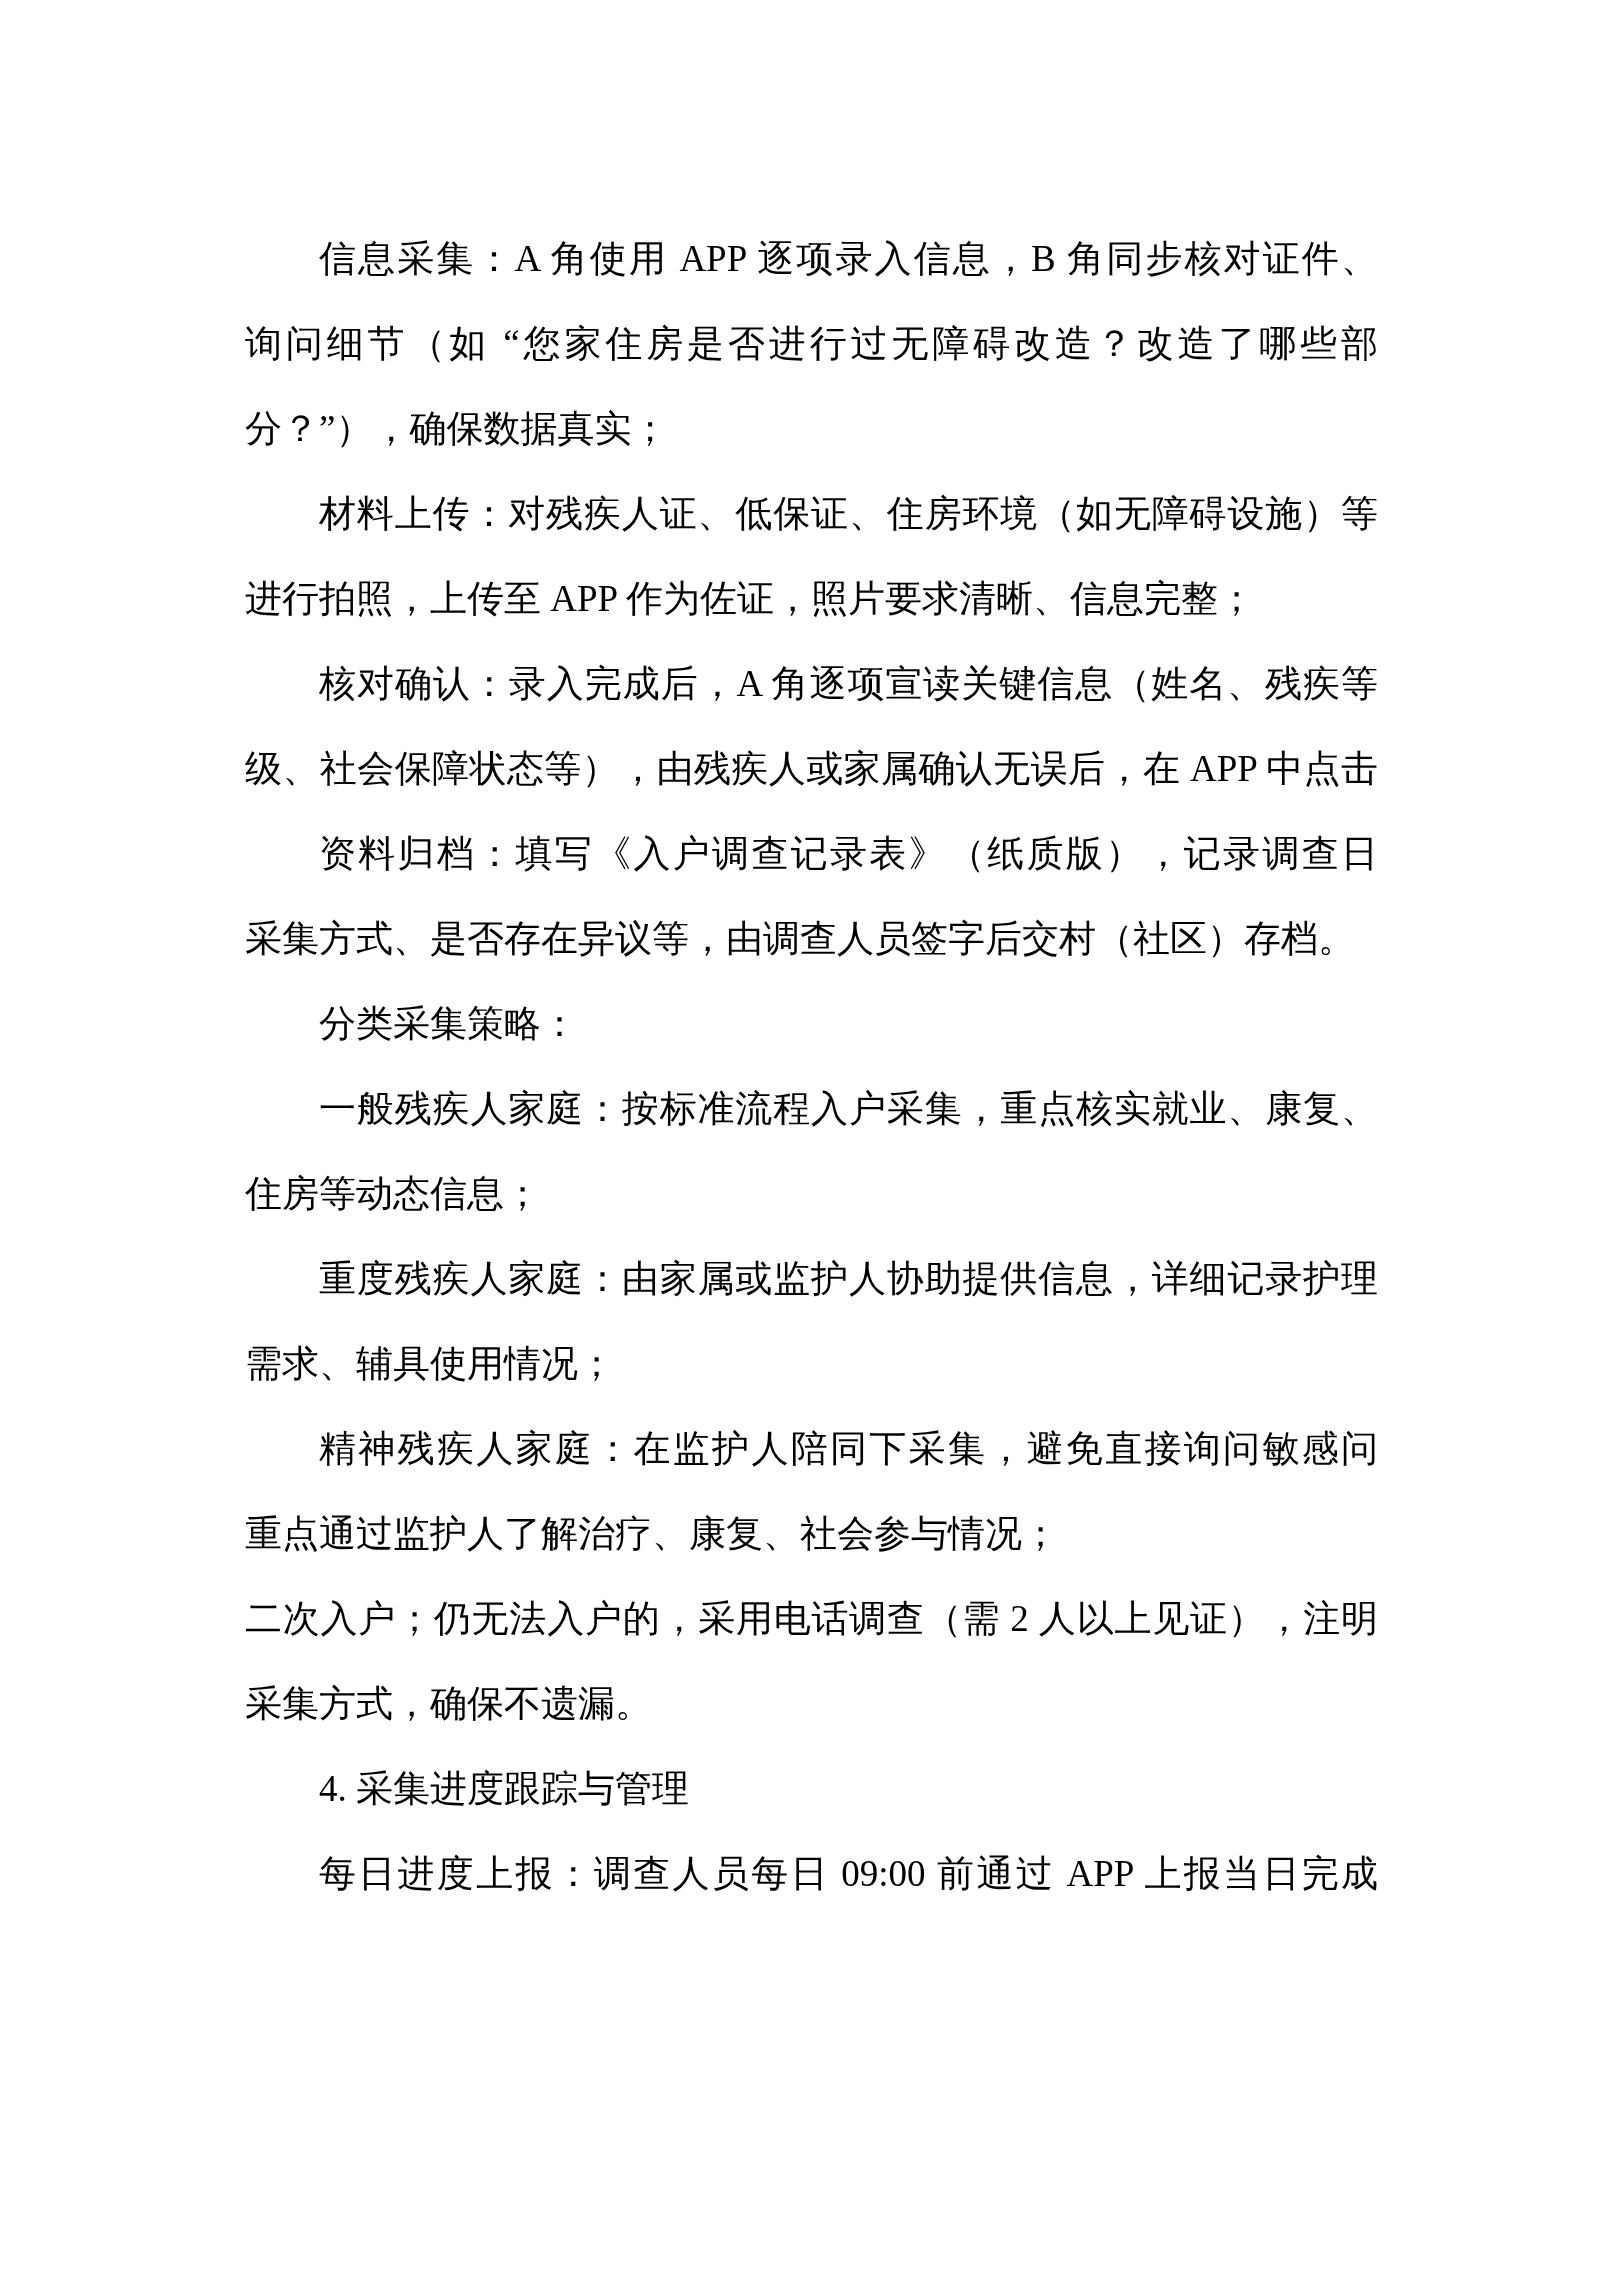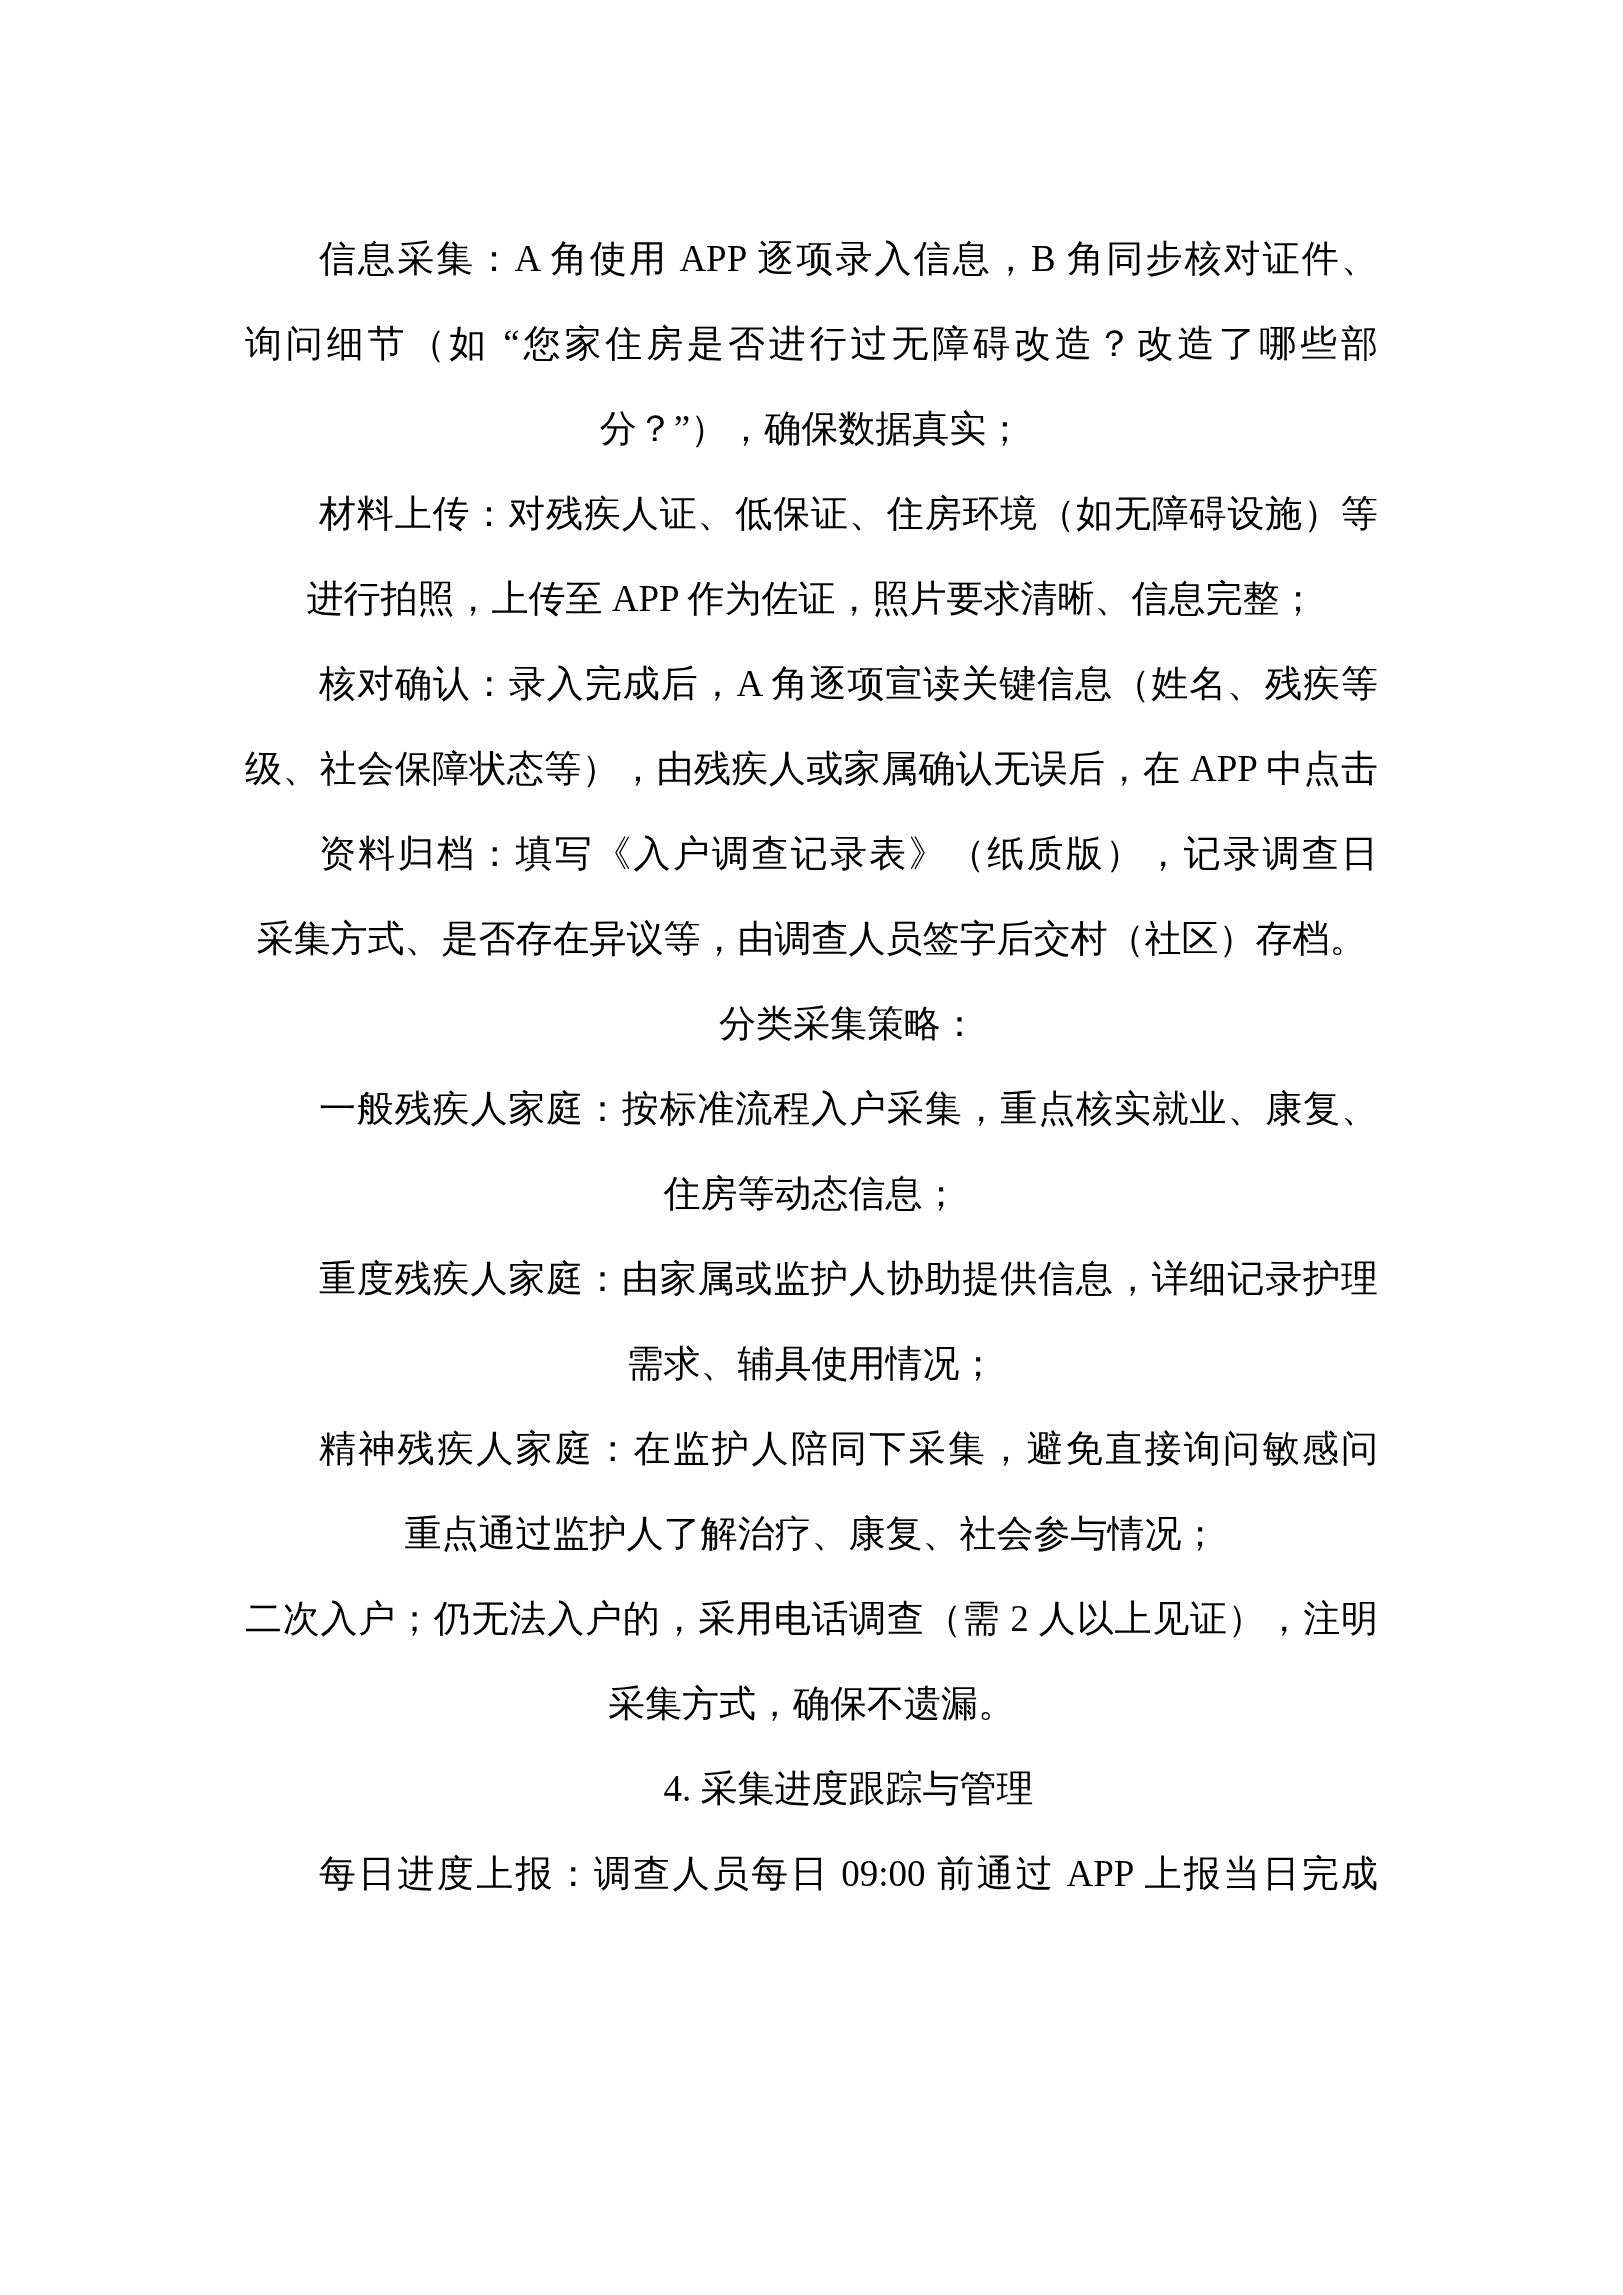--- a/index.html
+++ b/index.html
@@ -20,21 +20,21 @@
     position: absolute;
     left: 245px;
     top: 216px;
     width: 1133px;
   }
   .line {
     font-size: 37px;
     line-height: 85px;
     height: 85px;
     overflow: hidden;
-    text-align: center;
+    text-align: left;
     white-space: normal;
   }
   .line.indent {
     text-indent: 2em;
   }
   .line.justify {
     text-align: justify;
     text-align-last: justify;
   }
   .page-number {

